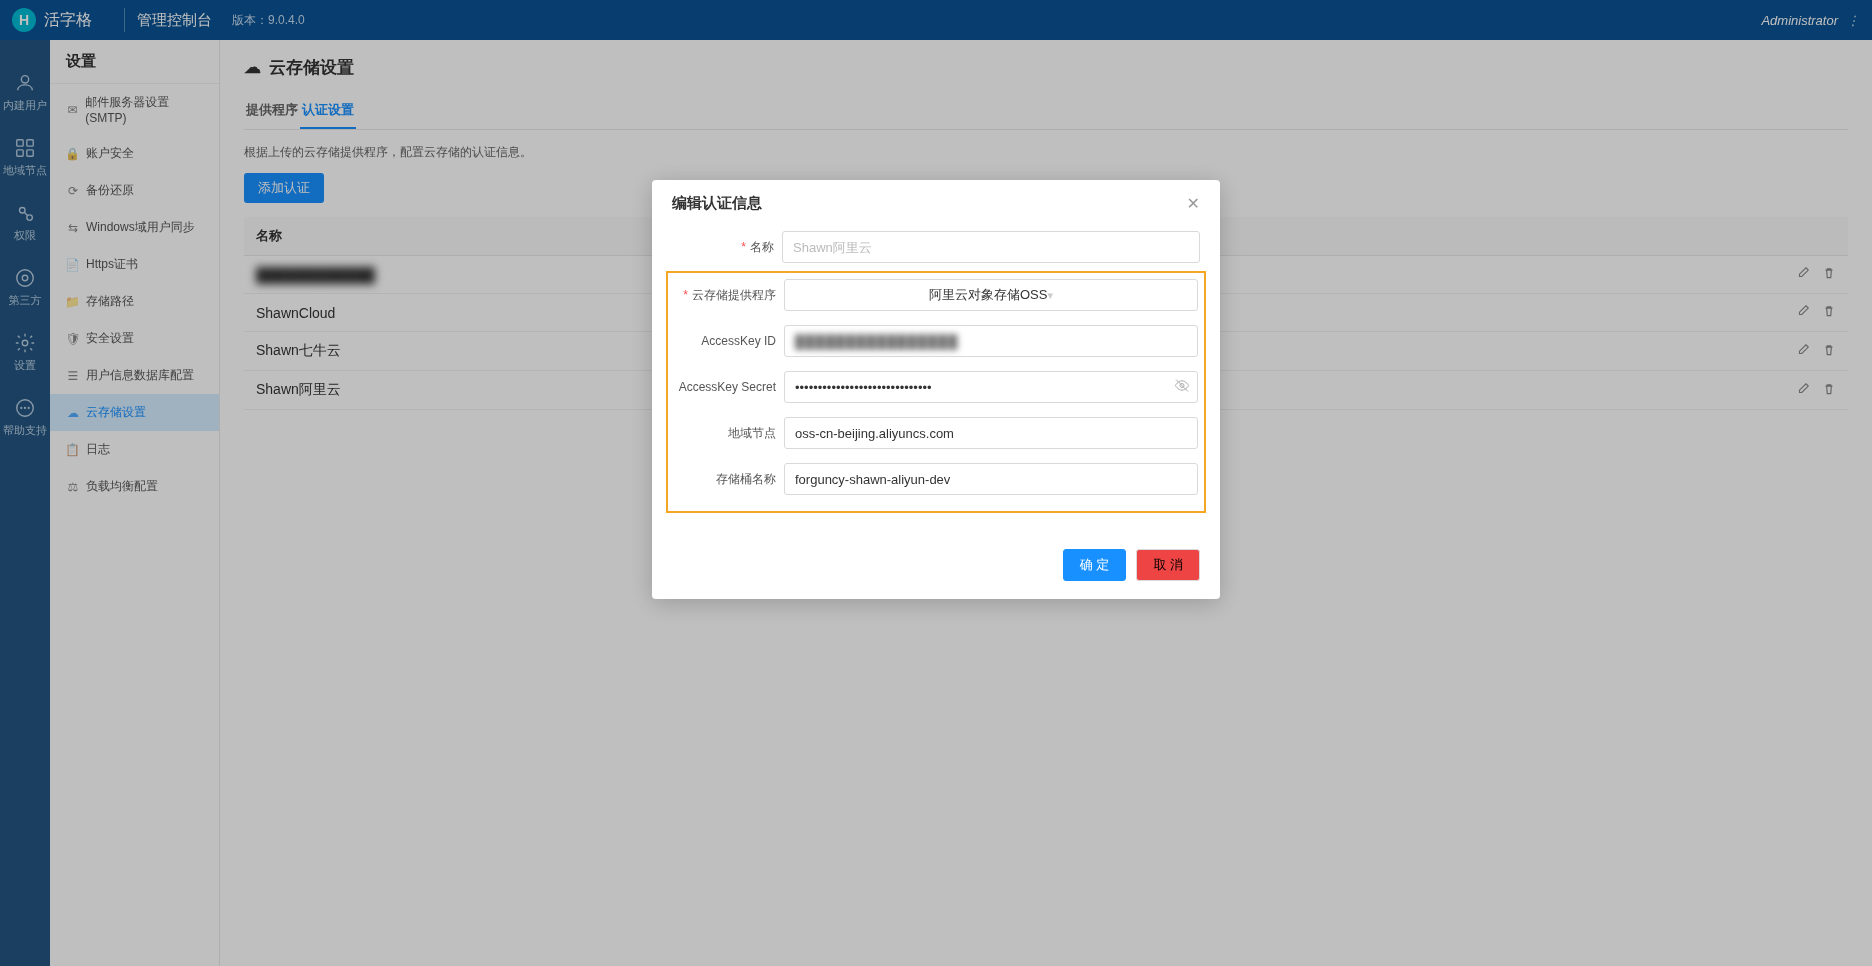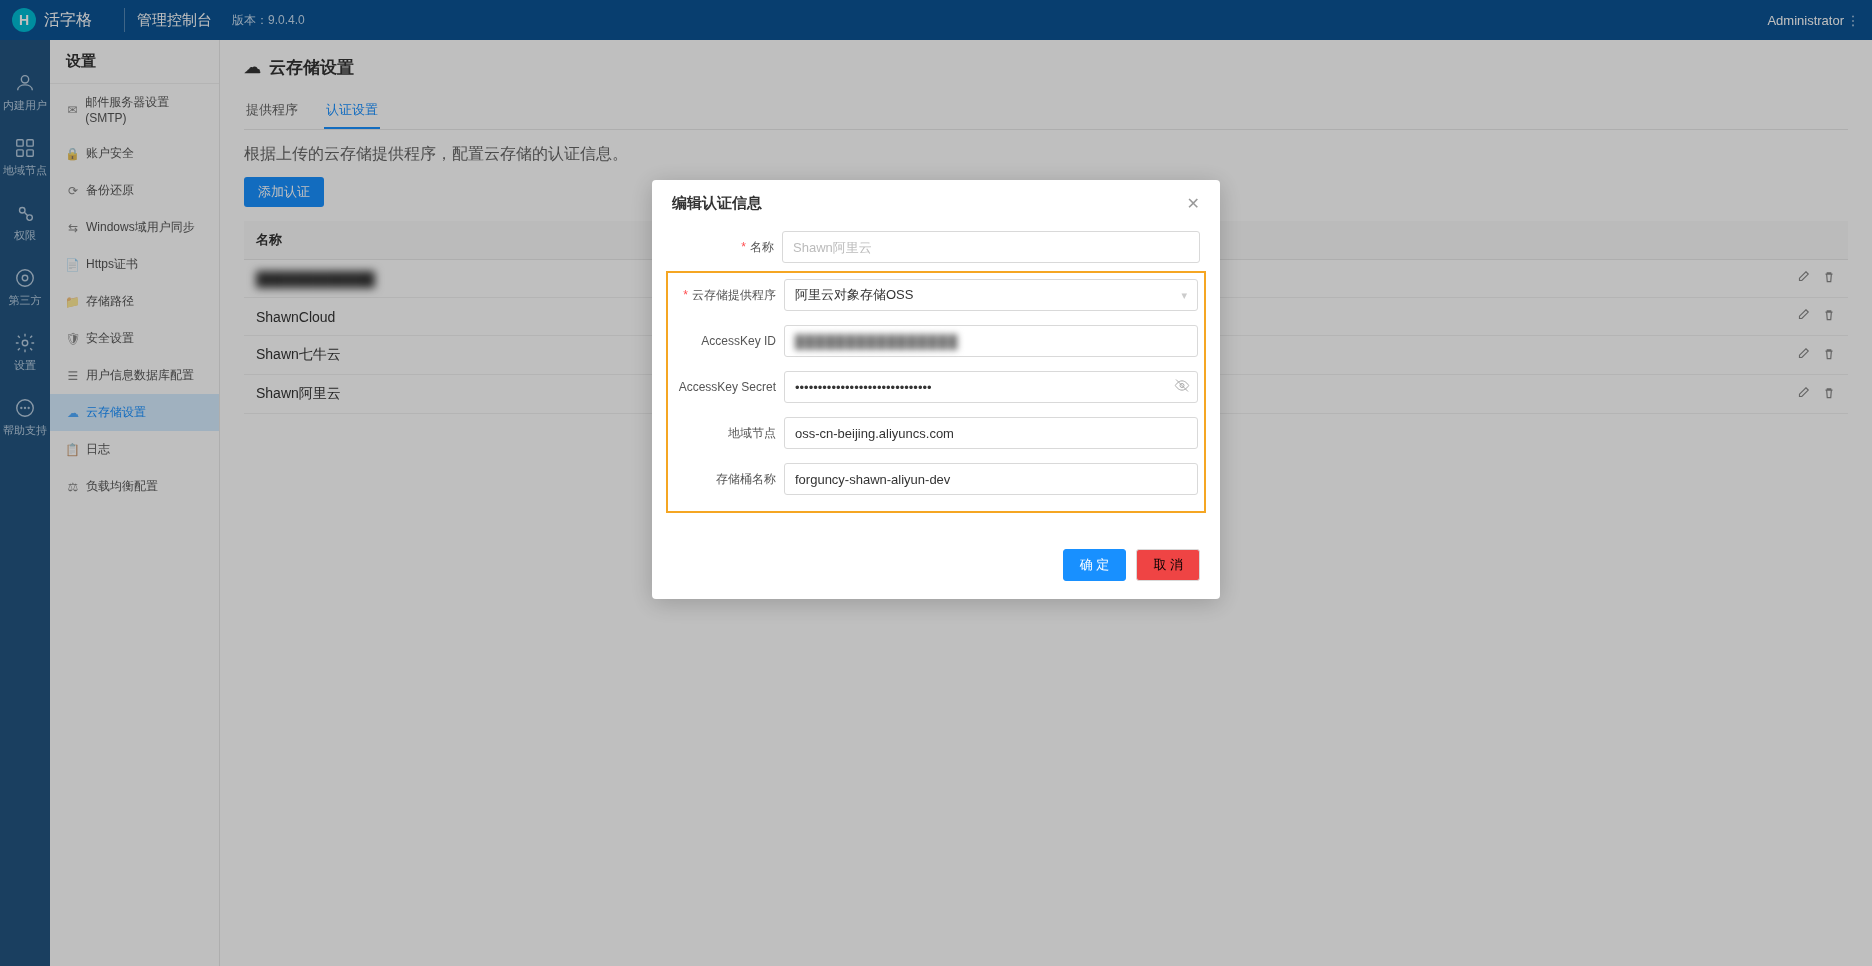--- a/index.html
+++ b/index.html
@@ -6,45 +6,45 @@
 body { font-family: "Microsoft YaHei", "PingFang SC", Arial, sans-serif; font-size: 13px; color: #333; background: #f5f5f5; overflow: hidden; }
 .app { display: flex; flex-direction: column; height: 100vh; width: 1872px; }
 
 
 .header { height: 40px; background: #0b5394; display: flex; align-items: center; color: #fff; padding: 0 12px; }
 .logo { width: 24px; height: 24px; background: #00bcd4; border-radius: 50%; display: flex; align-items: center; justify-content: center; font-weight: bold; font-size: 14px; margin-right: 8px; }
 .brand { font-size: 16px; margin-right: 20px; }
 .divider-v { width: 1px; height: 24px; background: rgba(255,255,255,0.3); margin: 0 12px; }
 .console-title { font-size: 15px; margin-right: 20px; }
 .version { font-size: 12px; color: #c6dbef; }
-.header-right { margin-left: auto; display: flex; align-items: center; gap: 2px; font-size: 13px; }
+.header-right { margin-left: auto; display: flex; align-items: center; gap: 8px; font-size: 13px; font-style: italic; }
 .more-dots { display: inline-block; width: 14px; text-align: center; color: #c6dbef; cursor: pointer; }
 
 
 .body { flex: 1; display: flex; min-height: 0; }
 
 
 .rail { width: 50px; background: #235580; display: flex; flex-direction: column; align-items: center; padding-top: 20px; }
 .rail-item { width: 50px; padding: 12px 0; display: flex; flex-direction: column; align-items: center; color: #b8cde0; font-size: 11px; cursor: pointer; gap: 4px; }
 .rail-icon { width: 22px; height: 22px; display: flex; align-items: center; justify-content: center; }
 
 
 .sidebar { width: 170px; background: #fff; border-right: 1px solid #e8e8e8; }
 .sidebar-title { padding: 12px 16px; font-size: 15px; font-weight: 600; border-bottom: 1px solid #f0f0f0; }
 .side-item { padding: 10px 16px; display: flex; align-items: center; gap: 6px; font-size: 12px; color: #555; cursor: pointer; }
 .side-item.active { background: #d6ecff; color: #1890ff; }
 .side-icon { width: 14px; height: 14px; opacity: 0.7; display: inline-flex; align-items: center; justify-content: center; }
 
 
 .main { flex: 1; background: #fff; padding: 16px 24px; overflow: auto; }
 .page-title { display: flex; align-items: center; gap: 8px; font-size: 17px; font-weight: 600; margin-bottom: 14px; }
-.tabs { display: flex; gap: 24px; border-bottom: 1px solid #e8e8e8; margin-bottom: 14px; }
+.tabs { display: flex; border-bottom: 1px solid #e8e8e8; margin-bottom: 14px; font-weight: bold; }
 .tab { padding: 8px 2px; font-size: 13px; color: #666; cursor: pointer; border-bottom: 2px solid transparent; }
 .tab.active { color: #1890ff; border-bottom-color: #1890ff; }
-.desc { color: #666; font-size: 16px; margin-bottom: 12px; }
+.desc { color: #666; font-size: 12px; margin-bottom: 12px; }
 .add-btn { background: #1890ff; color: #fff; border: none; padding: 6px 14px; border-radius: 3px; font-size: 13px; cursor: pointer; margin-bottom: 14px; }
 
 
 .tbl { width: 100%; border-collapse: collapse; }
 .tbl th { text-align: left; background: #fafafa; padding: 10px 12px; font-weight: 600; font-size: 13px; border-bottom: 1px solid #e8e8e8; }
 .tbl td { padding: 10px 12px; border-bottom: 1px solid #f0f0f0; font-size: 14px; }
 .tbl td.actions { text-align: right; width: 80px; }
 .blur { filter: blur(4px); }
 .act-icon { display: inline-block; width: 16px; height: 16px; margin-left: 6px; cursor: pointer; color: #888; }
 
@@ -54,21 +54,21 @@
 .modal-header { display: flex; align-items: center; justify-content: space-between; padding: 14px 20px; }
 .modal-title { font-size: 15px; font-weight: 600; }
 .close-x { font-size: 16px; color: #999; cursor: pointer; background: none; border: none; }
 .modal-body { padding: 4px 20px 18px; }
 .form-row { display: flex; align-items: center; margin-bottom: 14px; }
 .form-label { width: 110px; text-align: right; padding-right: 8px; font-size: 12px; color: #555; }
 .req::before { content: "*"; color: #ff4d4f; margin-right: 4px; }
 .form-control { flex: 1; position: relative; }
 .input { width: 100%; height: 32px; border: 1px solid #d9d9d9; border-radius: 3px; padding: 0 10px; font-size: 13px; color: #333; }
 .input::placeholder { color: #bbb; }
-.select { width: 100%; height: 32px; border: 1px solid #d9d9d9; border-radius: 3px; padding: 0 10px; font-size: 13px; display: flex; align-items: center; justify-content: space-between; cursor: pointer; }
+.select { width: 100%; height: 32px; border: 1px solid #d9d9d9; border-radius: 3px; padding: 0 10px; font-size: 13px; display: flex; align-items: center; justify-content: center; cursor: pointer; }
 .eye { position: absolute; right: 8px; top: 50%; transform: translateY(-50%); color: #aaa; cursor: pointer; }
 .highlight-box { border: 2.5px solid #f5a623; padding: 6px 6px 2px 6px; margin: -6px -6px 8px -6px; }
 .modal-footer { display: flex; justify-content: flex-end; gap: 10px; padding: 10px 20px 18px; }
 .btn { padding: 6px 16px; border-radius: 3px; font-size: 13px; cursor: pointer; border: 1px solid #d9d9d9; background: #ef4444; }
 .btn-primary { background: #1890ff; color: #fff; border-color: #1890ff; }
 .chev { color: #ccc; font-size: 11px; }
 .blurval { filter: blur(3px); color: #777; letter-spacing: 1px; }
 </style>
 </head>
 <body>

